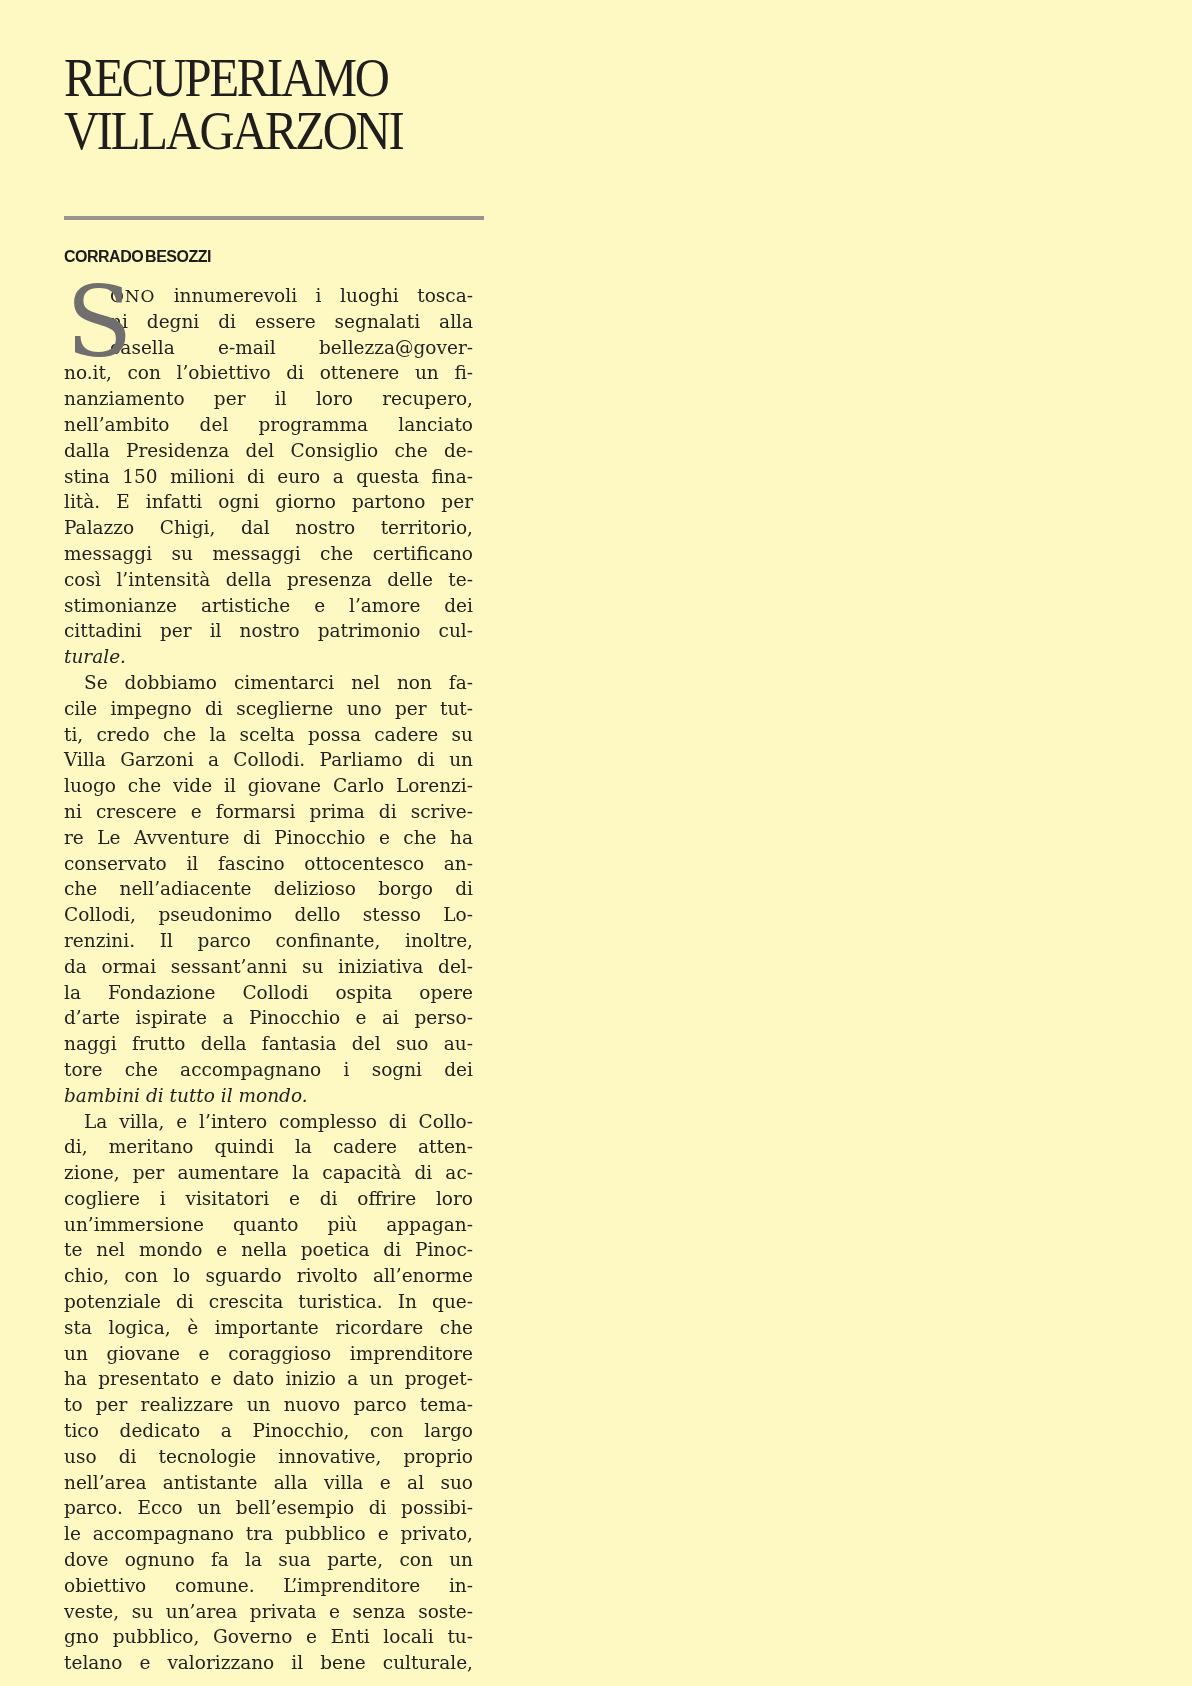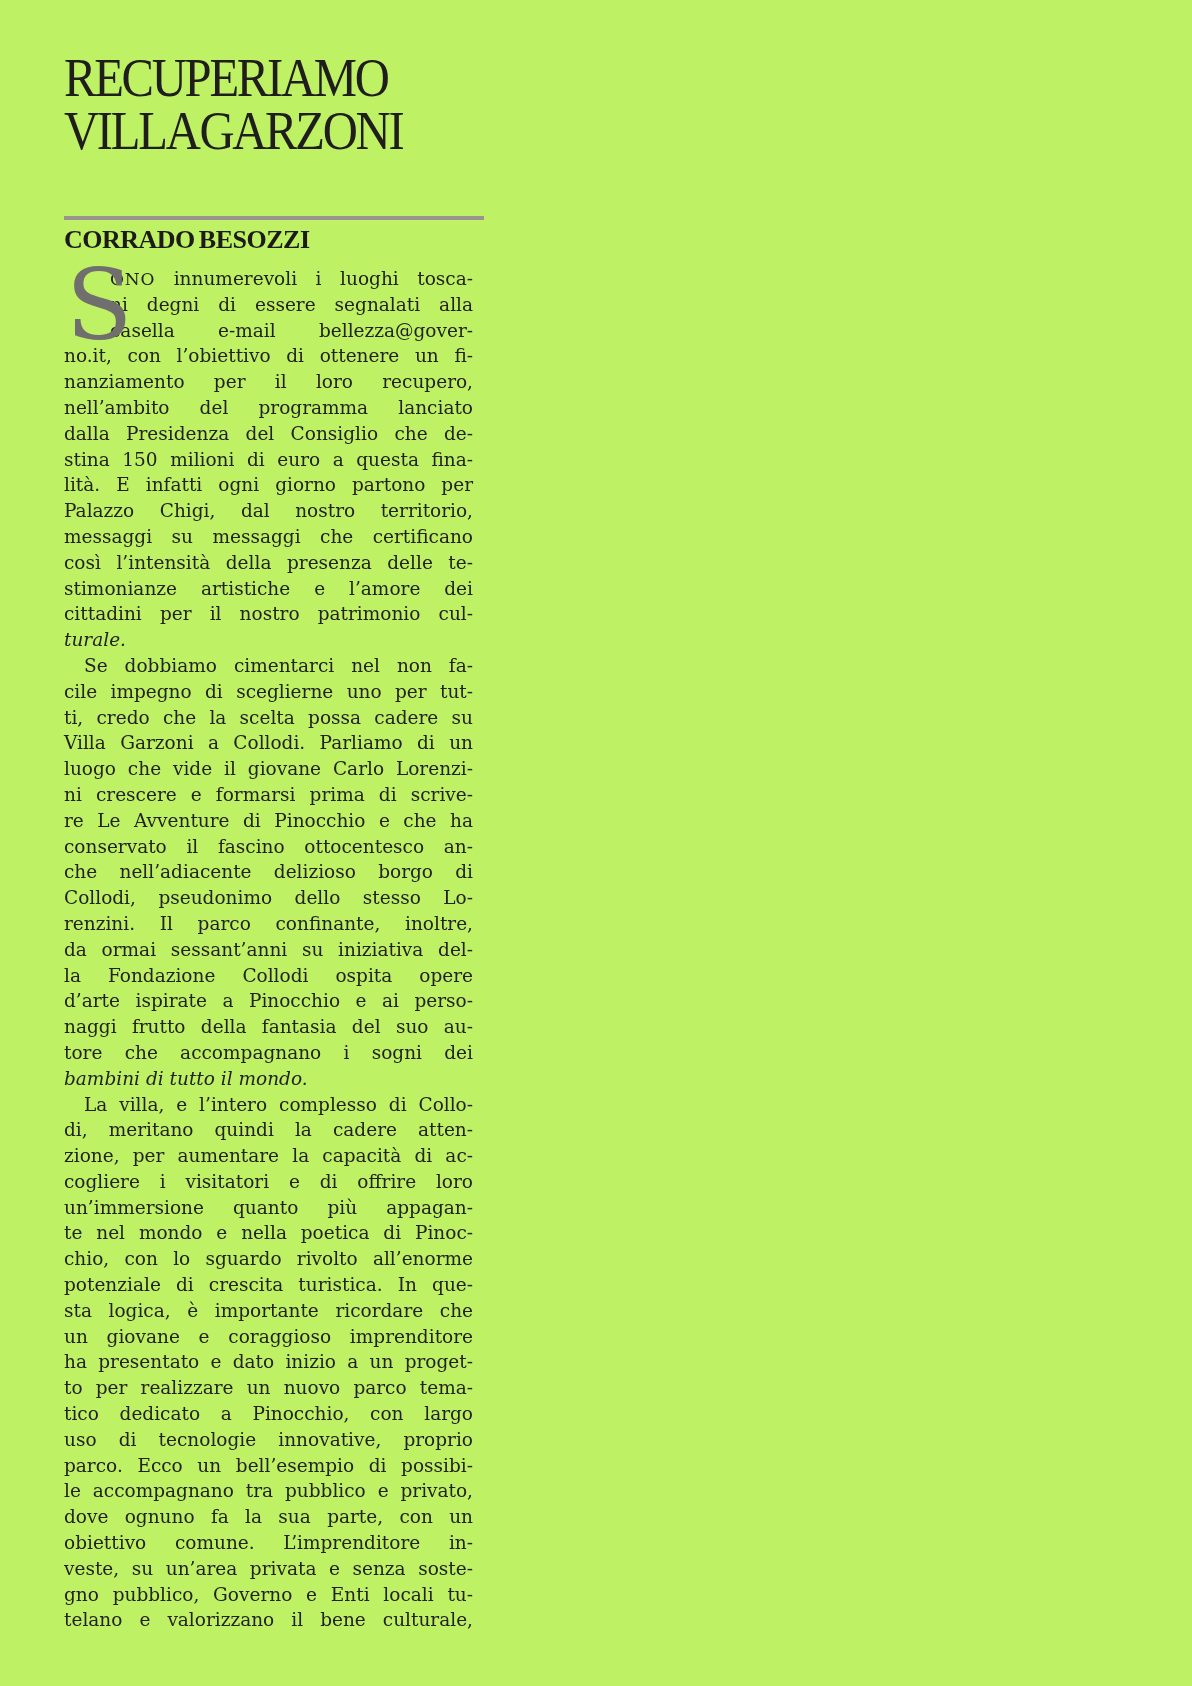--- a/index.html
+++ b/index.html
@@ -4,21 +4,21 @@
 <style>
   html, body {
     margin: 0;
     padding: 0;
     background: #ffffff;
   }
   .page {
     position: relative;
     width: 1192px;
     height: 1686px;
-    background: #bef264;
+    background: #fef9c3;
     overflow: hidden;
     font-family: "DejaVu Serif", serif;
   }
   .article {
     position: absolute;
     left: 64px;
     top: 52px;
     width: 409px;
   }
   .headline {
@@ -33,24 +33,24 @@
     transform-origin: left top;
     white-space: nowrap;
   }
   .rule {
     height: 4px;
     width: 420px;
     background: #99948e;
     margin-top: 58px;
   }
   .byline {
-    margin-top: 9px;
-    font-family: Liberation Serif, serif;
+    margin-top: 26px;
+    font-family: Liberation Sans, sans-serif;
     font-weight: bold;
-    font-size: 26px;
+    font-size: 16px;
     line-height: 22px;
     letter-spacing: -0.5px;
     word-spacing: -2px;
     color: #1d1b1a;
   }
   .body-text {
     margin-top: 15px;
     font-size: 18.5px;
     line-height: 25.8px;
     color: #242220;
@@ -146,20 +146,21 @@
           <div class="line">un’immersione quanto più appagan-</div>
           <div class="line">te nel mondo e nella poetica di Pinoc-</div>
           <div class="line">chio, con lo sguardo rivolto all’enorme</div>
           <div class="line">potenziale di crescita turistica. In que-</div>
           <div class="line">sta logica, è importante ricordare che</div>
           <div class="line">un giovane e coraggioso imprenditore</div>
           <div class="line">ha presentato e dato inizio a un proget-</div>
           <div class="line">to per realizzare un nuovo parco tema-</div>
           <div class="line">tico dedicato a Pinocchio, con largo</div>
           <div class="line">uso di tecnologie innovative, proprio</div>
+          <div class="line">nell’area antistante alla villa e al suo</div>
           <div class="line">parco. Ecco un bell’esempio di possibi-</div>
           <div class="line">le accompagnano tra pubblico e privato,</div>
           <div class="line">dove ognuno fa la sua parte, con un</div>
           <div class="line">obiettivo comune. L’imprenditore in-</div>
           <div class="line">veste, su un’area privata e senza soste-</div>
           <div class="line">gno pubblico, Governo e Enti locali tu-</div>
           <div class="line">telano e valorizzano il bene culturale,</div>
         </div>
       </div>
   </div>

